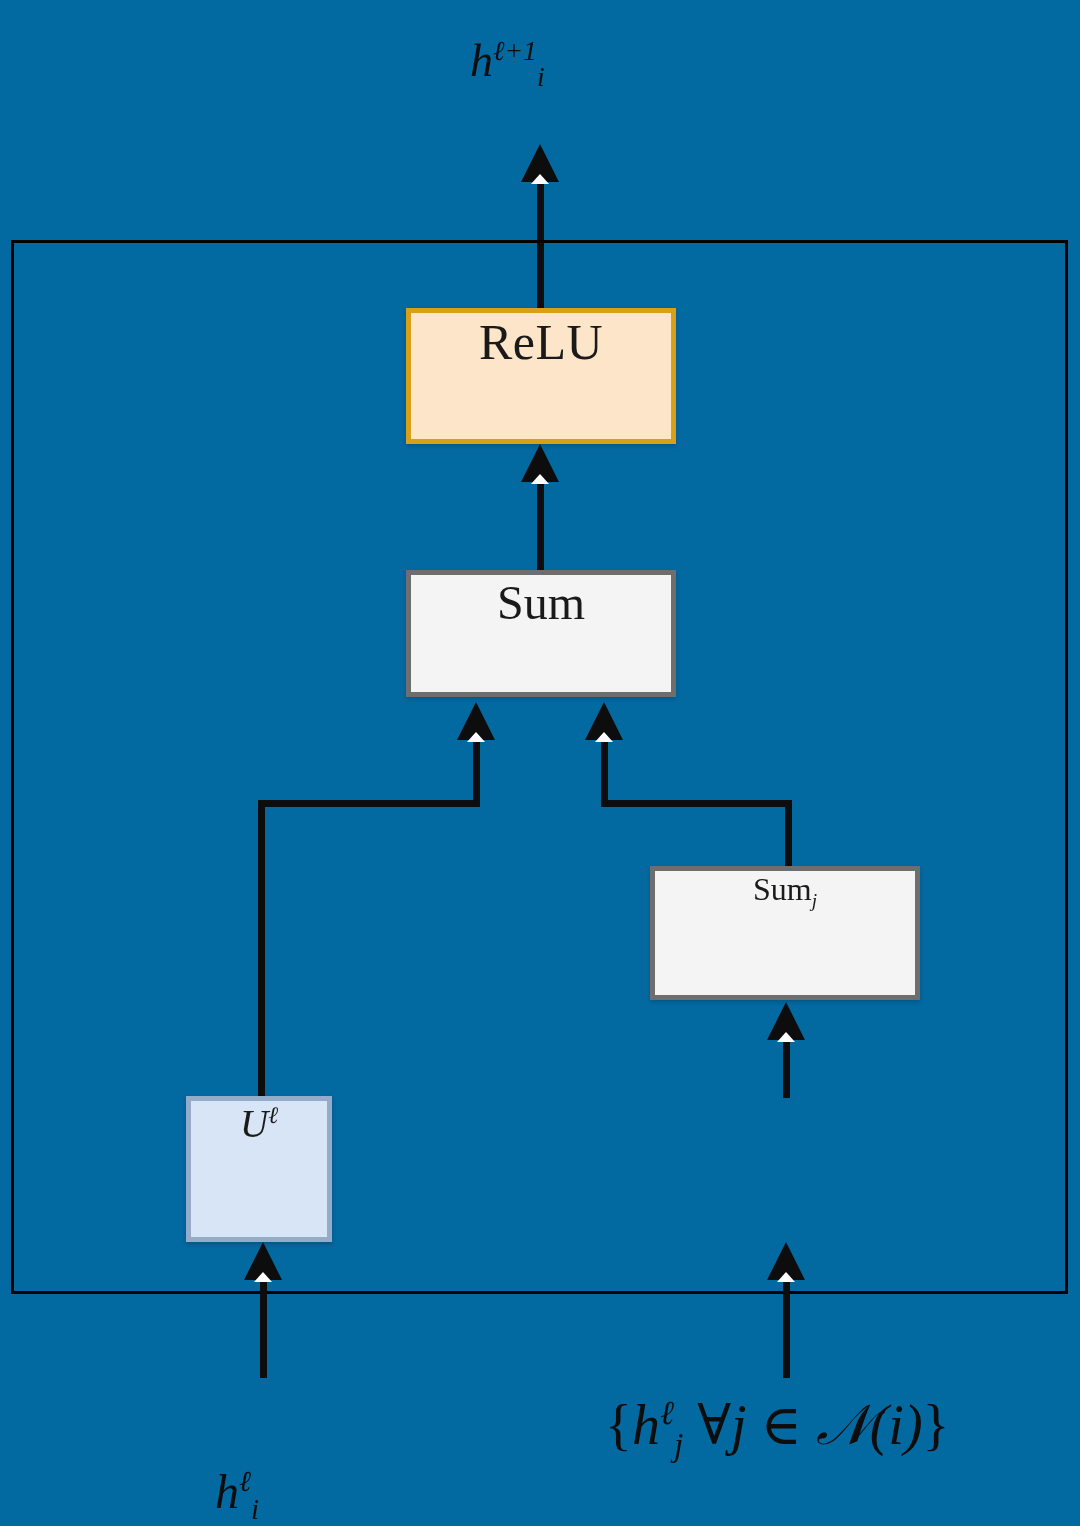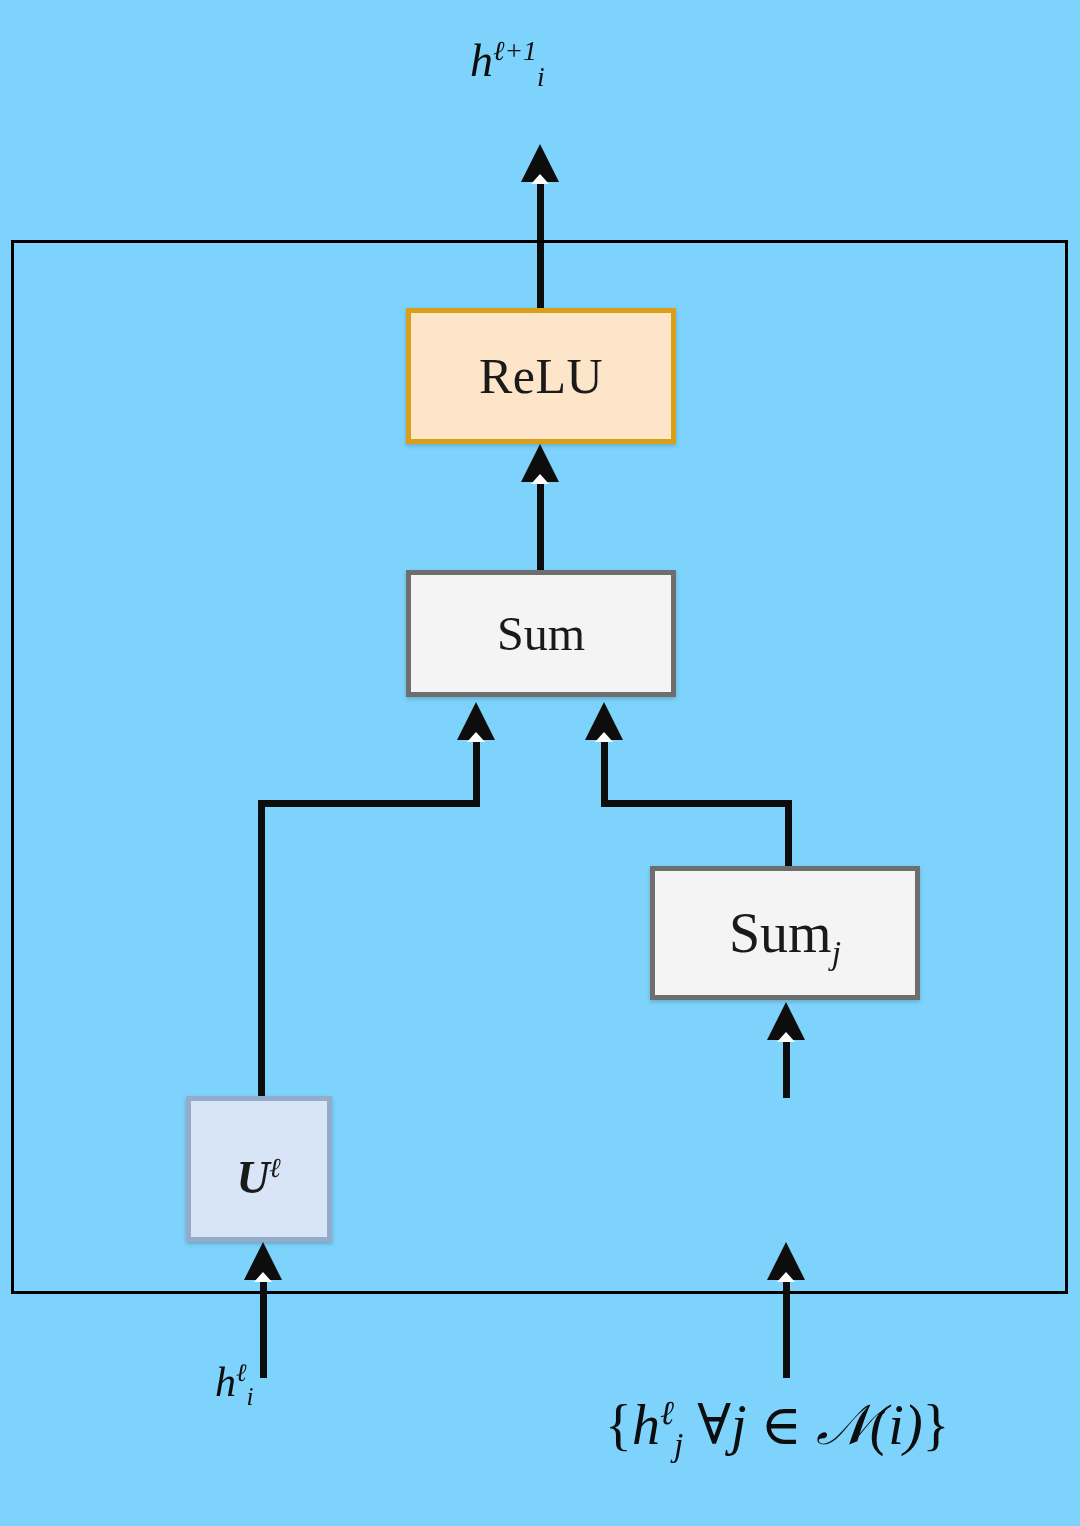--- a/index.html
+++ b/index.html
@@ -4,21 +4,21 @@
 <style>
   html, body {
     margin: 0;
     padding: 0;
     background: #ffffff;
   }
   #canvas {
     position: relative;
     width: 1080px;
     height: 1526px;
-    background: #7dd3fc;
+    background: #0369a1;
     overflow: hidden;
     font-family: "Liberation Serif", "DejaVu Serif", serif;
   }
 
   
   .outer-box {
     position: absolute;
     left: 11px;
     top: 240px;
     width: 1057px;
@@ -26,21 +26,20 @@
     border: 3px solid #000000;
     box-sizing: border-box;
     background: transparent;
   }
 
   
   .node {
     position: absolute;
     box-sizing: border-box;
     display: flex;
-    align-items: center;
     justify-content: center;
     color: #1a1a1a;
   }
 
   .node-relu {
     left: 406px;
     top: 308px;
     width: 270px;
     height: 136px;
     background: #FCE5C8;
@@ -65,45 +64,44 @@
 
   .node-sumj {
     left: 650px;
     top: 866px;
     width: 270px;
     height: 134px;
     background: #F4F4F4;
     border: 5px solid #6E6E6E;
     box-shadow: 0 2px 4px rgba(0,0,0,0.18);
   }
-  .node-sumj .node-label { font-size: 56px; }
+  .node-sumj .node-label { font-size: 32px; }
 
   .node-u {
     left: 186px;
     top: 1096px;
     width: 146px;
     height: 146px;
     background: #D7E5F7;
     border: 5px solid #94ABC9;
     box-shadow: 0 2px 4px rgba(0,0,0,0.20);
   }
   .node-v {
     left: 717px;
     top: 1096px;
     width: 146px;
     height: 146px;
     background: #D7E5F7;
     border: 5px solid #94ABC9;
     box-shadow: 0 2px 4px rgba(0,0,0,0.20);
   }
   .node-u .node-label, .node-v .node-label {
-    font-size: 46px;
+    font-size: 39px;
     font-style: italic;
-    font-weight: 700;
-    margin-top: 16px;
+    font-weight: 400;
   }
 
   
   .m { font-style: italic; }
   .sup {
     font-size: 0.60em;
     vertical-align: super;
     font-style: italic;
     line-height: 0;
   }
@@ -121,22 +119,22 @@
     color: #0d0d0d;
     white-space: nowrap;
   }
   .label-top {
     left: 470px;
     top: 34px;
     font-size: 46px;
   }
   .label-bottom-left {
     left: 215px;
-    top: 1358px;
-    font-size: 42px;
+    top: 1464px;
+    font-size: 48px;
   }
   .label-bottom-right {
     left: 605px;
     top: 1392px;
     font-size: 56px;
   }
 
   
   .vline {
     position: absolute;

